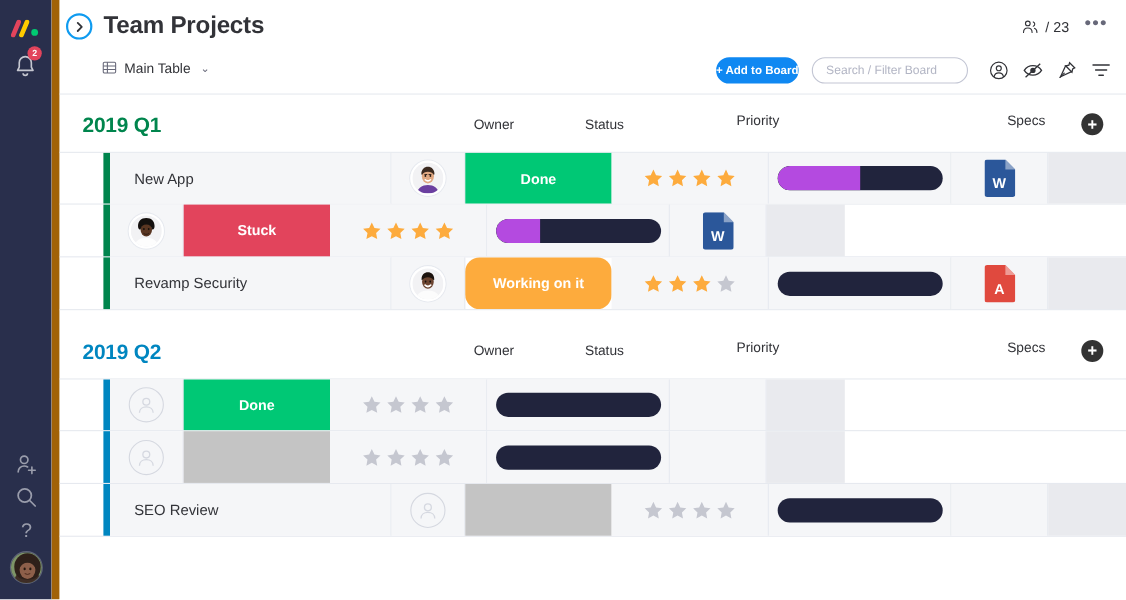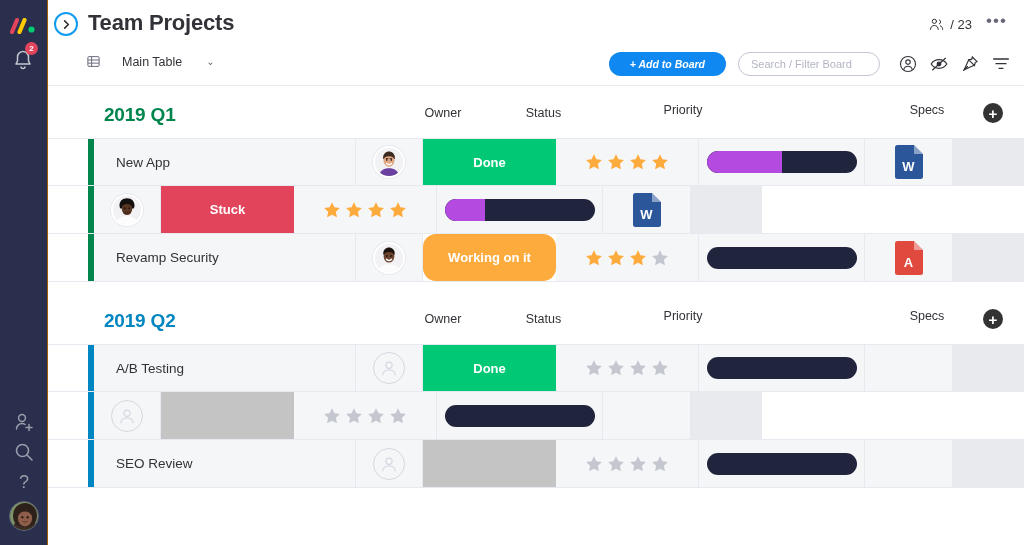--- a/index.html
+++ b/index.html
@@ -45,21 +45,21 @@
     width: 30px; height: 30px; border-radius: 50%;
     overflow: hidden;
     border: 1px solid rgba(255,255,255,.25);
   }
 
   
   .main {
     flex: 1 1 auto;
     position: relative;
     background: #fff;
-    border-left: 1px solid #a16207;
+    border-left: 7px solid #a16207;
     height: 545px;
     overflow: hidden;
   }
 
   
   .topbar { position: relative; height: 48px; }
   .collapse-btn {
     position: absolute; left: 6px; top: 12px;
     width: 24px; height: 24px; border-radius: 50%;
     border: 2px solid #0f9bf0; background: #fff;
@@ -86,34 +86,34 @@
     text-align: center; cursor: pointer; letter-spacing: 1px;
   }
 
   
   .toolbar {
     position: relative; height: 38px;
     border-bottom: 1px solid #e6e9ef;
   }
   .view-tab {
     position: absolute; left: 38px; top: 6px;
-    display: flex; align-items: center; gap: 21px;
+    display: flex; align-items: center; gap: 6px;
     color: #323338; font-size: 12.5px; cursor: pointer;
   }
   .view-tab svg.tbl { width: 15px; height: 15px; color: #676879;}
   .view-tab .chev { font-size: 10px; color: #676879; margin-left: 3px; }
 
   .add-board-btn {
     position: absolute; right: 298px; top: 4px;
-    height: 24px; padding: 0 21px;
+    height: 24px; padding: 0 0;
     background: #0f88f2; color: #fff;
     border: none; border-radius: 13px;
     font-size: 10.5px; font-weight: bold;
     font-family: "Liberation Sans", sans-serif;
-    cursor: pointer; white-space: nowrap; font-style: italic;
+    cursor: pointer; white-space: nowrap;
   }
   .search-box {
     position: absolute; right: 144px; top: 4px;
     width: 142px; height: 24px;
     border: 1px solid #c3c6d4; border-radius: 13px;
     background: #fff;
     font-size: 11px; color: #9699a6;
     padding: 0 12px;
     font-family: "Liberation Sans", sans-serif;
     outline: none;
@@ -124,21 +124,21 @@
     width: 20px; height: 20px; color: #323338;
     cursor: pointer;
   }
   .tool-icon svg { width: 100%; height: 100%; }
 
   
   .board { position: relative; padding-top: 8px; }
   .group { position: relative; }
   .group-title {
     font-size: 19px; font-weight: bold;
-    padding-left: 56px; padding-top: 12px; padding-bottom: 5px;
+    padding-left: 21px; padding-top: 12px; padding-bottom: 5px;
     letter-spacing: -.2px;
   }
   .col-head {
     position: absolute; top: 12px;
     font-size: 12.5px; color: #323338;
     text-align: center;
   }
   .addcol-btn {
     position: absolute; top: 9px; right: 21px;
     width: 20px; height: 20px; border-radius: 50%;
@@ -463,21 +463,20 @@
               <div class="group-title" style="color:#0086c0;position:absolute;top:-2px;left:0;">2019 Q2</div>
               <div class="col-head" style="left:365px;width:60px;">Owner</div>
               <div class="col-head" style="left:429px;width:133px;">Status</div>
               <div class="col-head" style="left:515px;width:240px;top:9px;">Priority</div>
               <div class="col-head" style="left:835px;width:88px;top:9px;">Specs</div>
               <div class="addcol-btn">+</div>
             </div>
             <div class="rows">
               <div class="row">
                 <div class="accent" style="background:#0086c0;"></div>
-                <div class="cell-name">A/B Testing</div>
                 <div class="cell c-owner">
                   <div class="avatar-empty">
                     <svg viewBox="0 0 24 24" fill="none" stroke="currentColor" stroke-width="1.3">
                       <circle cx="12" cy="9" r="3.4"></circle>
                       <path d="M5.2 20c0-3.7 3-6 6.8-6s6.8 2.3 6.8 6"></path>
                     </svg>
                   </div>
                 </div>
                 <div class="cell c-status" style="background:#00c875;">
                   <span>Done</span>

